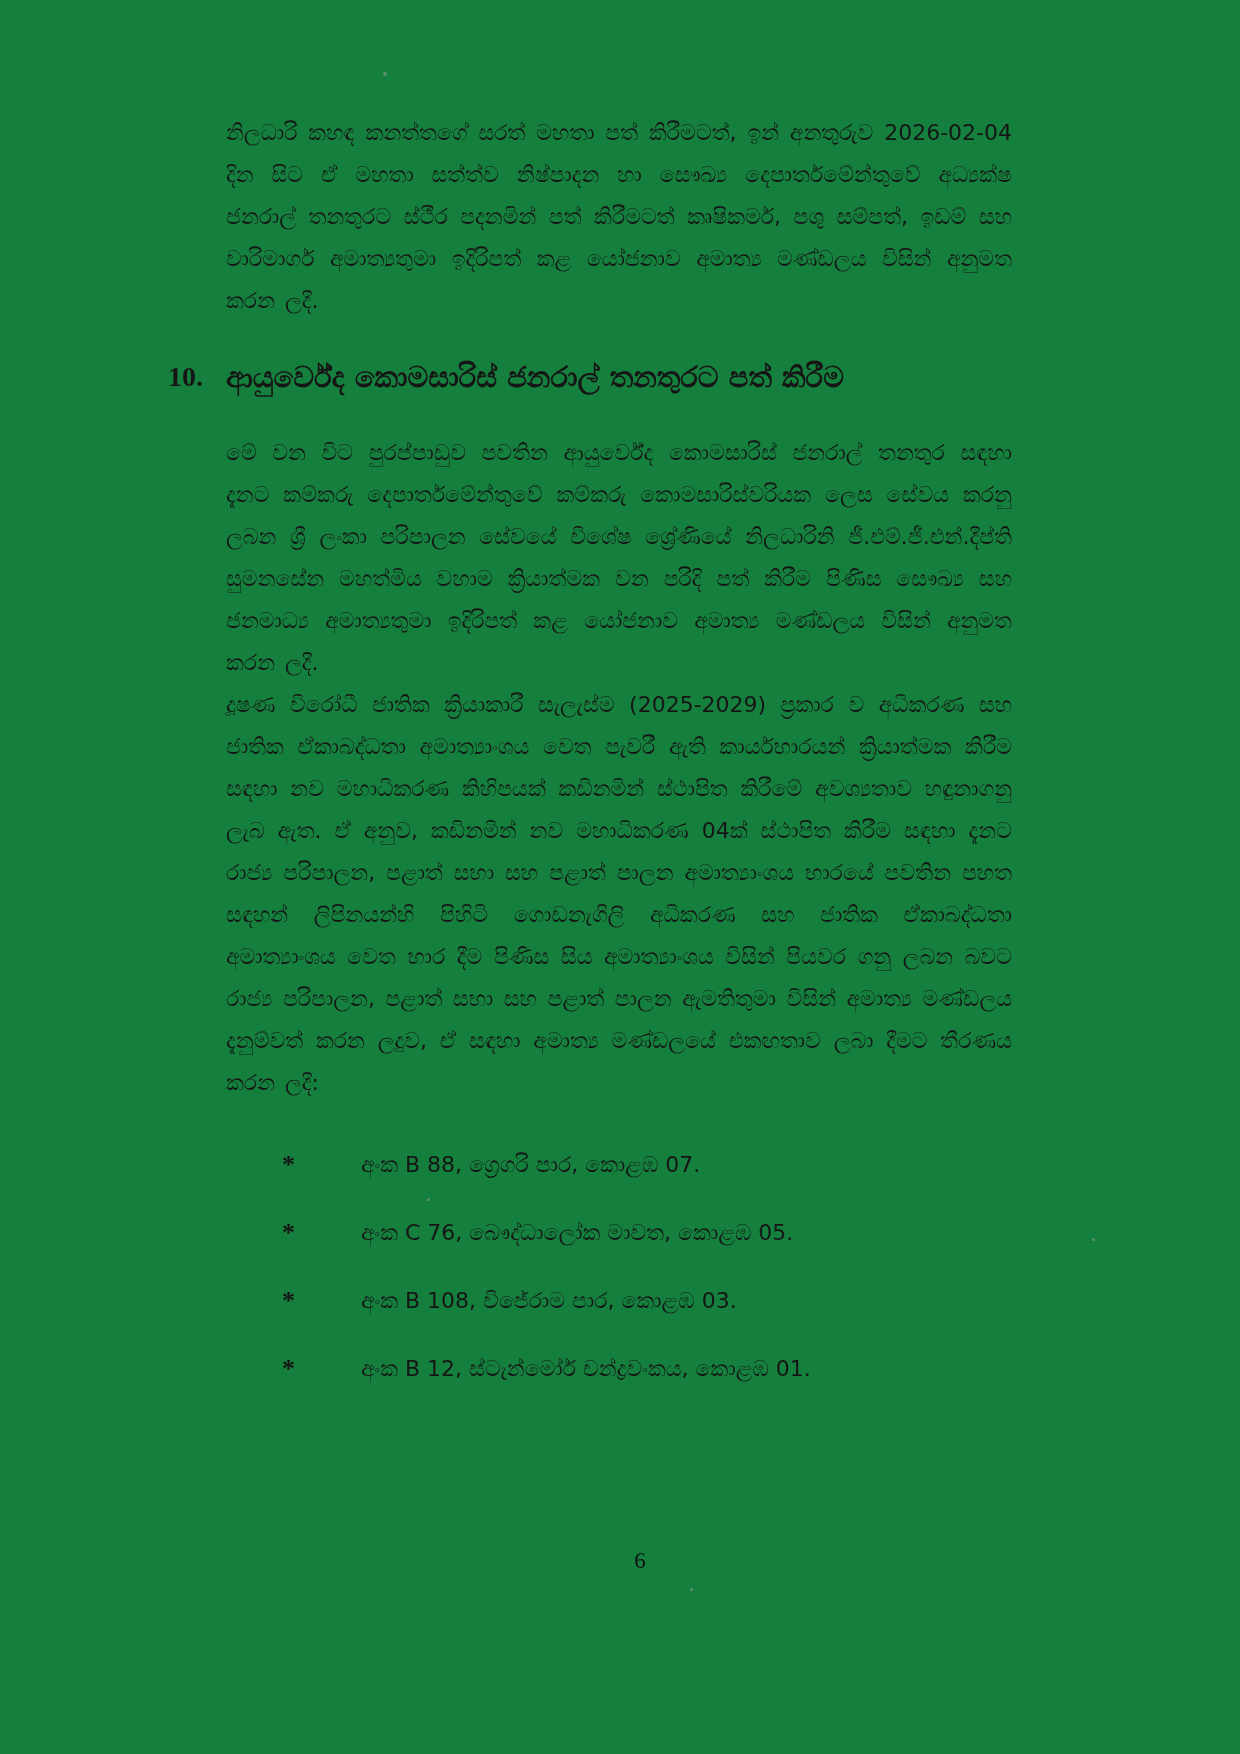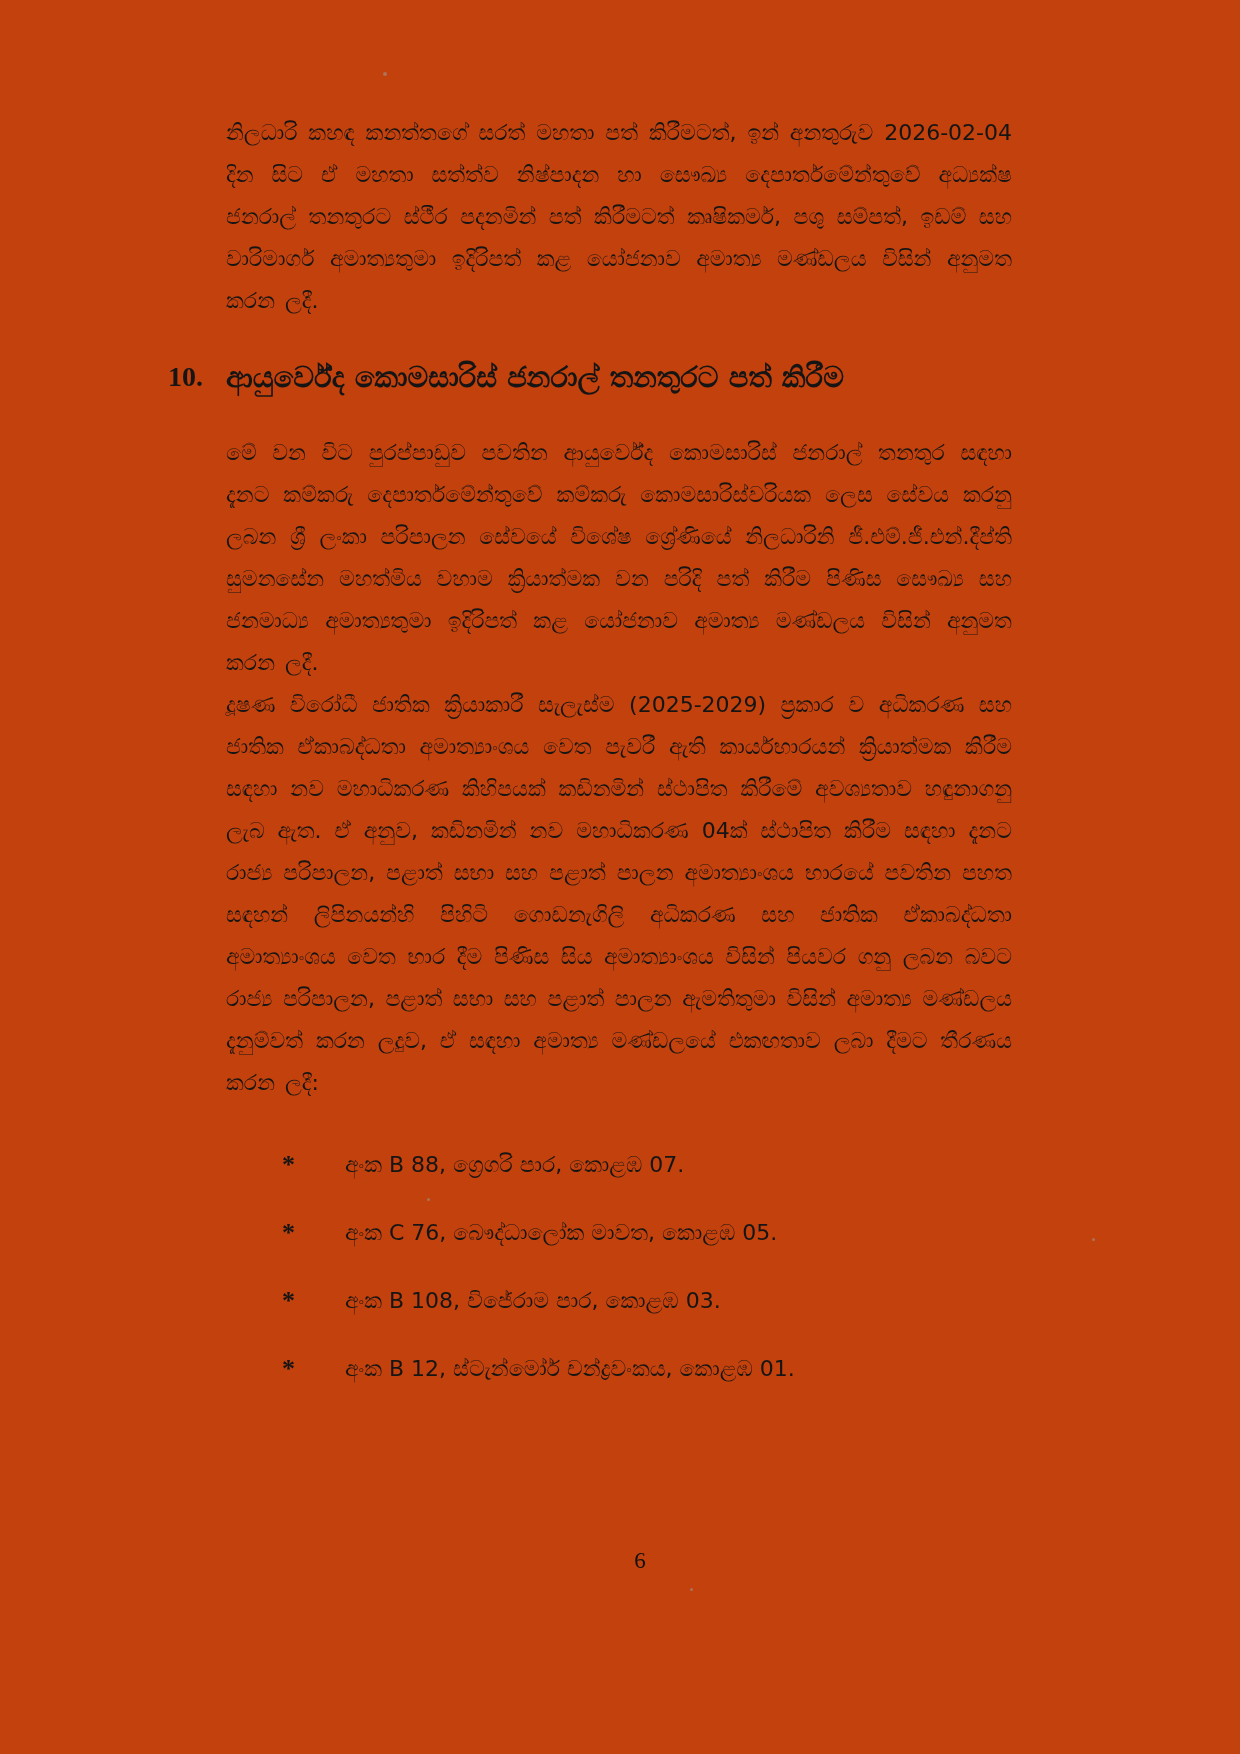--- a/index.html
+++ b/index.html
@@ -5,21 +5,21 @@
 <style>
   html, body {
     margin: 0;
     padding: 0;
     background: #ffffff;
   }
   .page {
     position: relative;
     width: 1240px;
     height: 1754px;
-    background: #c2410c;
+    background: #15803d;
     color: #151515;
     font-family: "DejaVu Sans", sans-serif;
     overflow: hidden;
   }
   .content {
     position: absolute;
     left: 226px;
     top: 112px;
     width: 786px;
   }
@@ -75,20 +75,21 @@
   .bullets .marker {
     width: 63px;
     flex: 0 0 63px;
     font-family: "Liberation Serif", serif;
     font-size: 26px;
     line-height: 42px;
     font-weight: bold;
   }
   .bullets .addr {
     flex: 1;
+    margin-left: 16px;
   }
   .page-number {
     position: absolute;
     left: 0;
     top: 1548px;
     width: 1280px;
     text-align: center;
     font-family: "Liberation Serif", serif;
     font-size: 23px;
     color: #101010;

